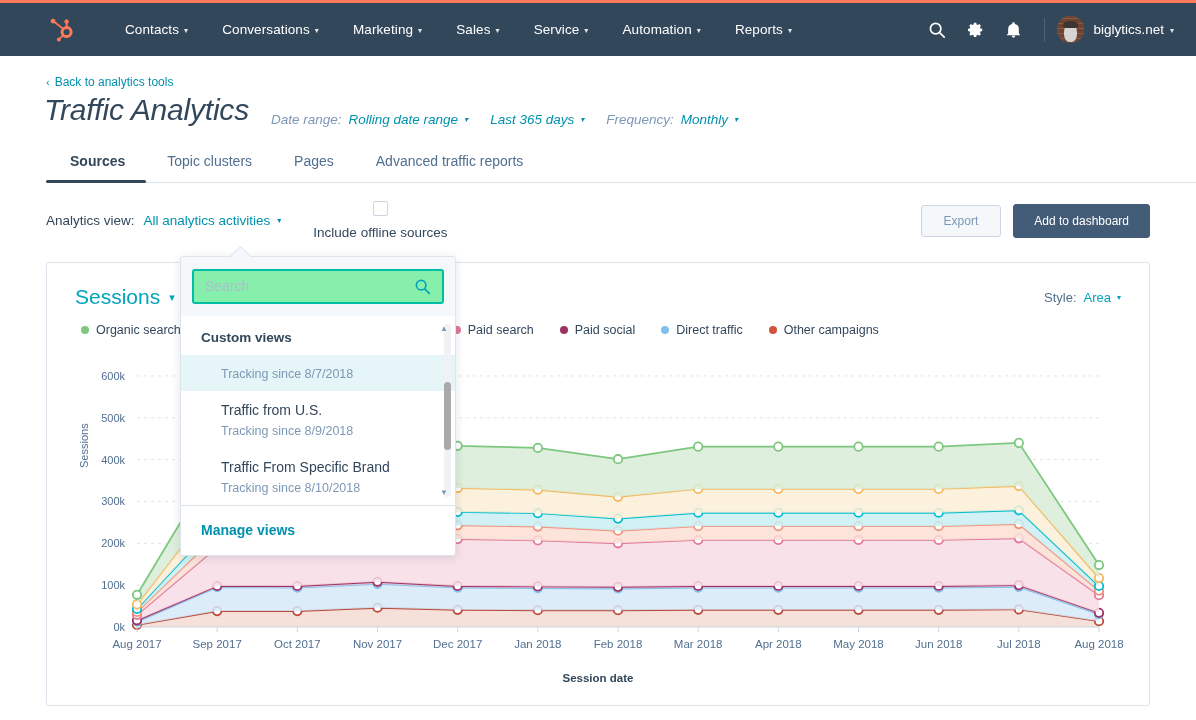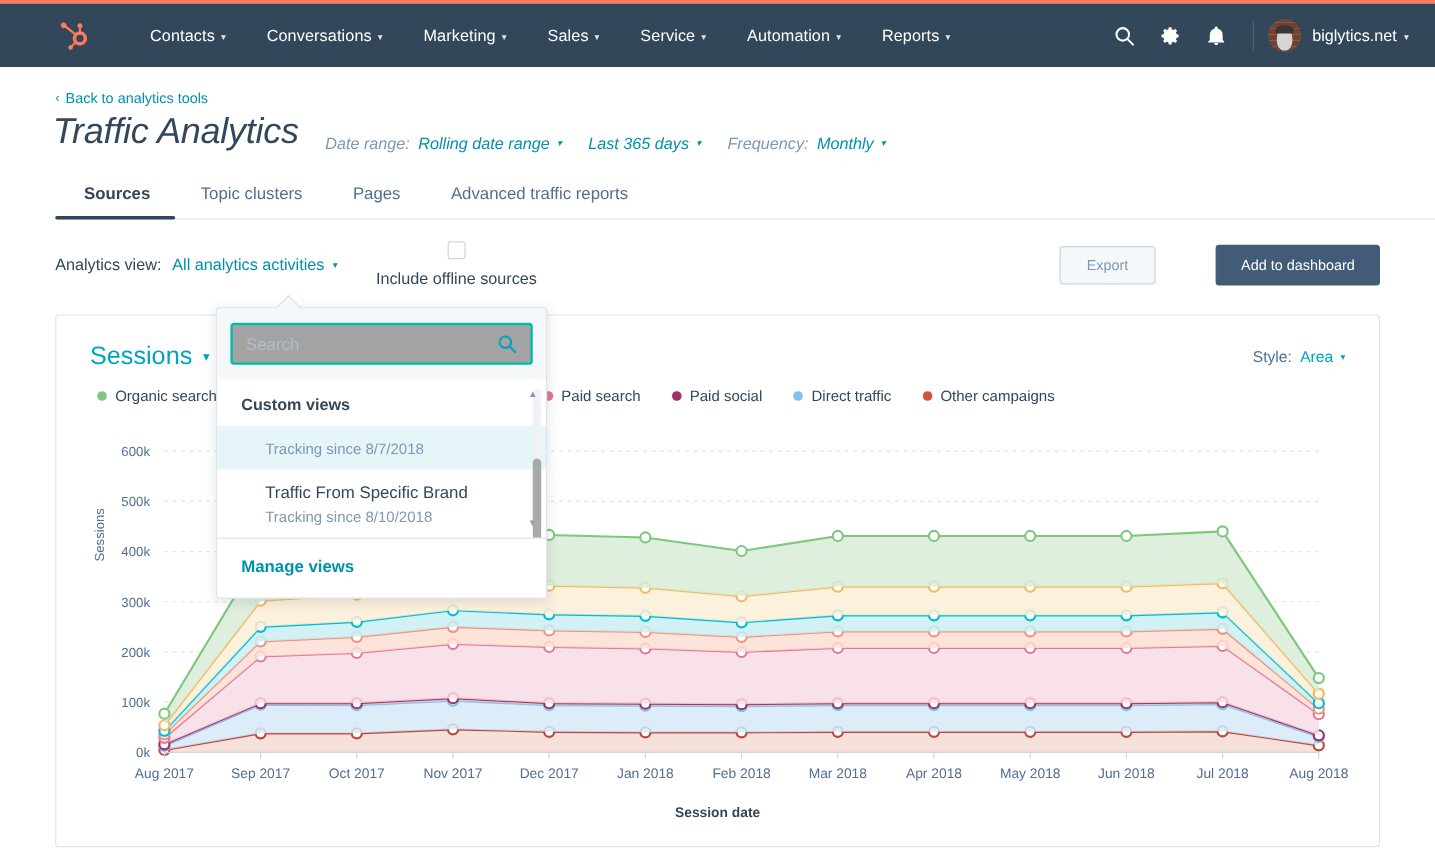--- a/index.html
+++ b/index.html
@@ -93,21 +93,21 @@
   .checkbox {
     width: 15px; height: 15px; border: 1px solid #cbd6e2; border-radius: 2px; background: #fff;
   }
   .chk-label { font-size: 13.5px; color: #33475b; }
   .tb-right { margin-left: auto; display: flex; align-items: center; gap: 12px; }
   .btn {
     font-size: 12px; padding: 9px 22px; border-radius: 3px; cursor: pointer;
     border: 1px solid transparent; line-height: 1;
   }
   .btn-secondary { background: #f5f8fa; color: #7c98b6; border-color: #cbd6e2; }
-  .btn-primary { background: #425b76; color: #fff; border-color: #425b76; padding: 10px 20px; margin-left: 38px; }
+  .btn-primary { background: #425b76; color: #fff; border-color: #425b76; padding: 10px 20px; }
 
   
   .card {
     margin: 22px 46px 0 46px; background: #fff; border: 1px solid #dfe3eb;
     border-radius: 3px; height: 444px; position: relative;
   }
   .card-head { display: flex; align-items: center; padding: 22px 28px 0 28px; }
   .metric-dd {
     font-size: 21px; color: #00a4bd; font-weight: 400; cursor: pointer;
     display: inline-flex; align-items: center; gap: 9px;
@@ -143,21 +143,21 @@
     border: 1px solid #dfe3eb; border-radius: 3px;
     box-shadow: 0 2px 10px rgba(45,62,80,.14); z-index: 40;
   }
   .dropdown::before {
     content: ""; position: absolute; top: -8px; left: 52px; width: 14px; height: 14px;
     background: #f5f8fa; border-left: 1px solid #dfe3eb; border-top: 1px solid #dfe3eb;
     transform: rotate(45deg);
   }
   .dd-search-wrap { background: #f5f8fa; padding: 12px 11px; border-radius: 3px 3px 0 0; }
   .dd-search {
-    display: flex; align-items: center; background: #a3a3a3; border: 2px solid #00bda5;
+    display: flex; align-items: flex-start; background: #86efac; border: 2px solid #00bda5;
     border-radius: 3px; padding: 7px 11px; gap: 0;
   }
   .dd-search input {
     flex: 1; border: none; outline: none; font-size: 14px; color: #33475b;
     font-family: "Liberation Sans", sans-serif; background: transparent;
   }
   .dd-search input::placeholder { color: #b0bdca; }
   .dd-list { max-height: 190px; overflow: hidden; position: relative; }
   .dd-section-title {
     font-size: 13.5px; font-weight: 600; color: #33475b; padding: 14px 20px 10px 20px;
@@ -544,20 +544,24 @@
       </div>
     </div>
 
     <div class="dd-list">
       <div class="dd-section-title">Custom views</div>
 
       <div class="dd-item selected">
         <div class="dd-item-sub">Tracking since 8/7/2018</div>
       </div>
       <div class="dd-item">
+        <div class="dd-item-name">Traffic from U.S.</div>
+        <div class="dd-item-sub">Tracking since 8/9/2018</div>
+      </div>
+      <div class="dd-item">
         <div class="dd-item-name">Traffic From Specific Brand</div>
         <div class="dd-item-sub">Tracking since 8/10/2018</div>
       </div>
 
       <div class="dd-scrollbar">
         <span class="dd-arrow up">▲</span>
         <span class="dd-arrow down">▼</span>
       </div>
       <div class="dd-scrollthumb"></div>
     </div>

